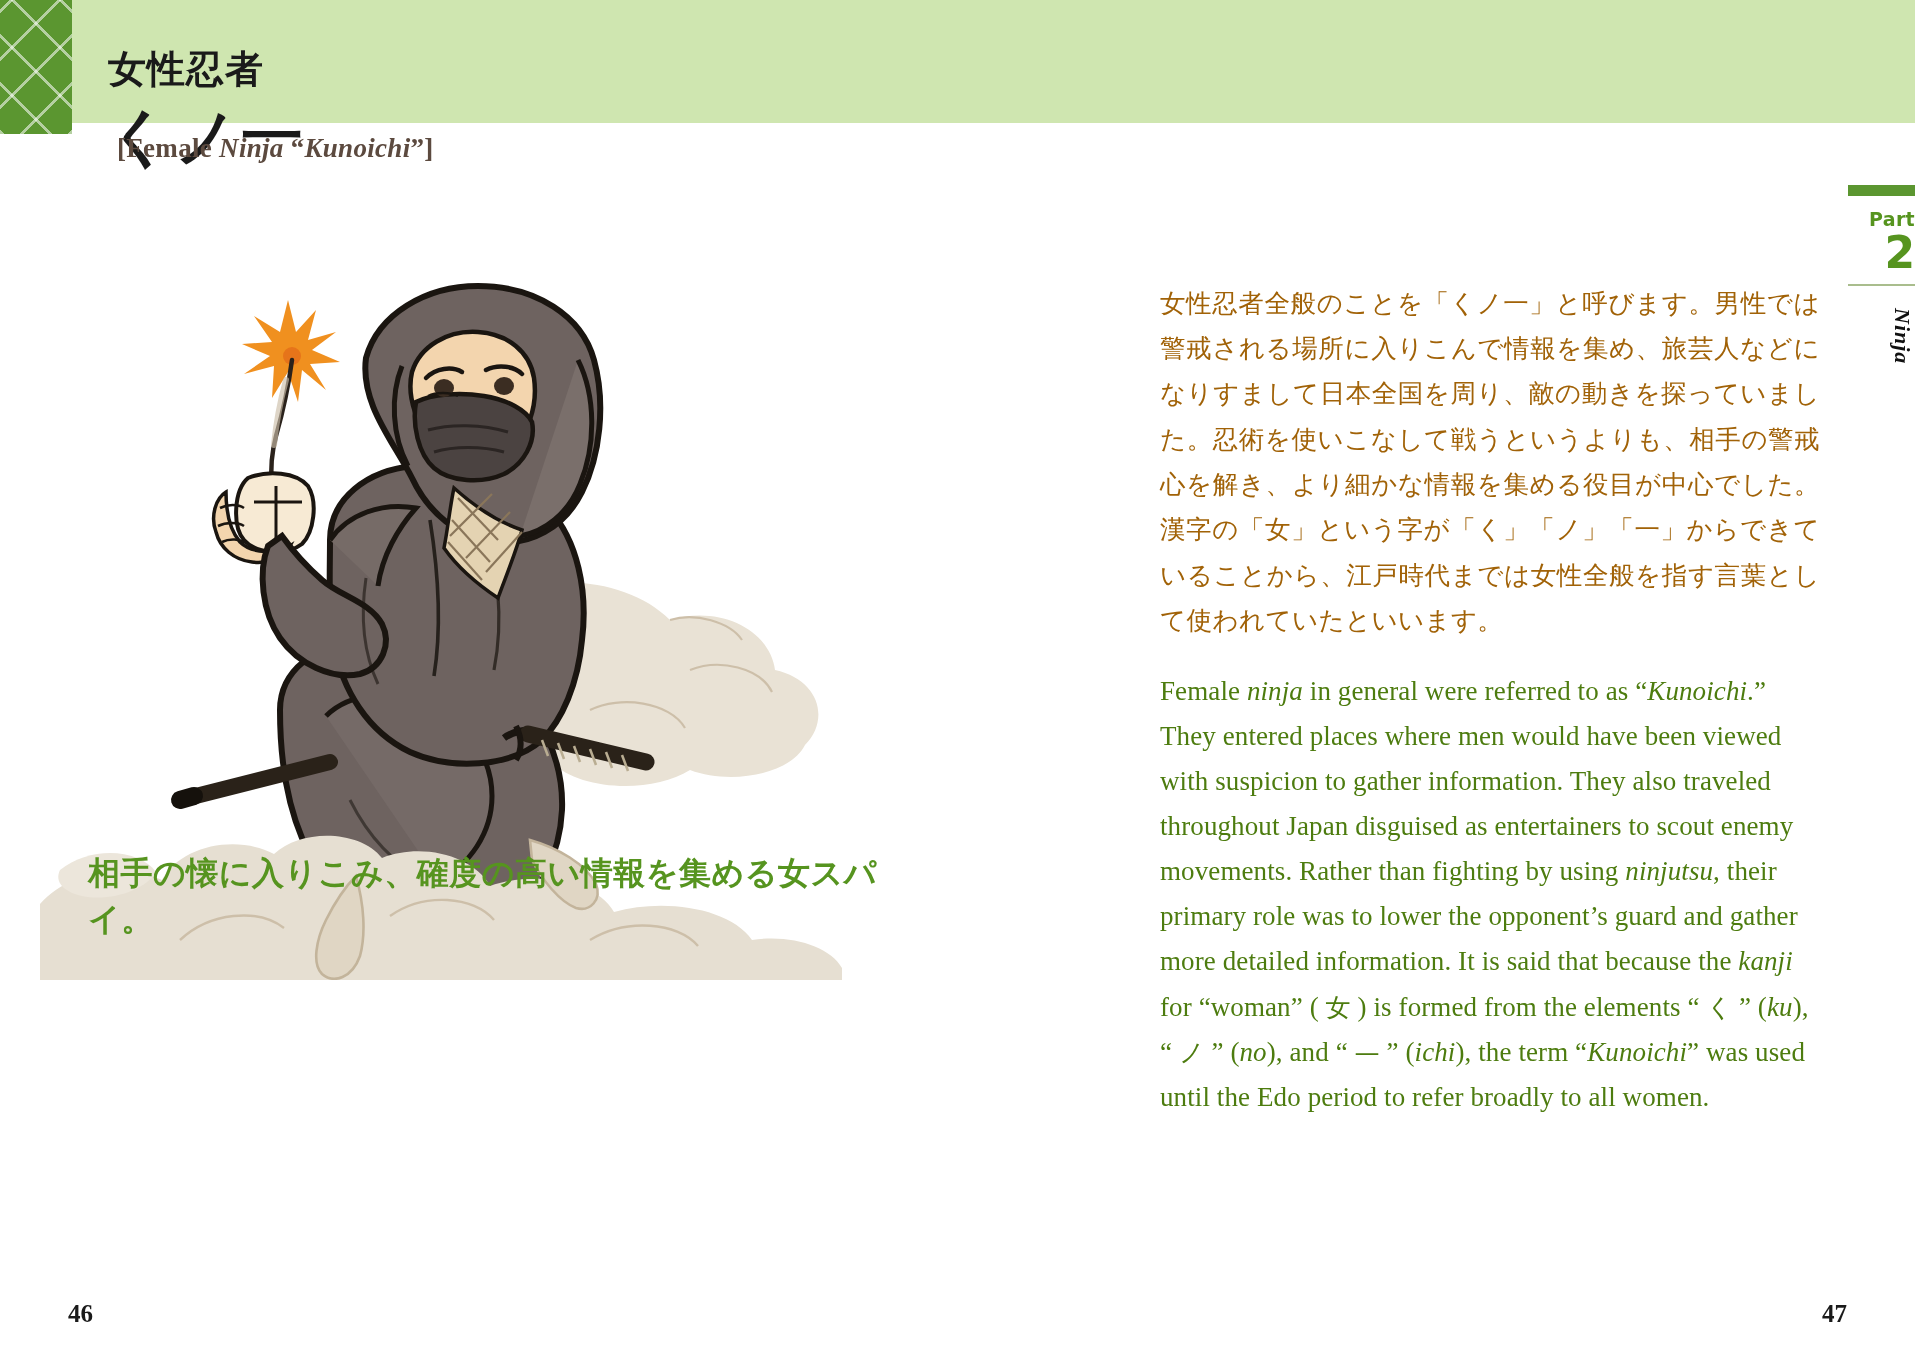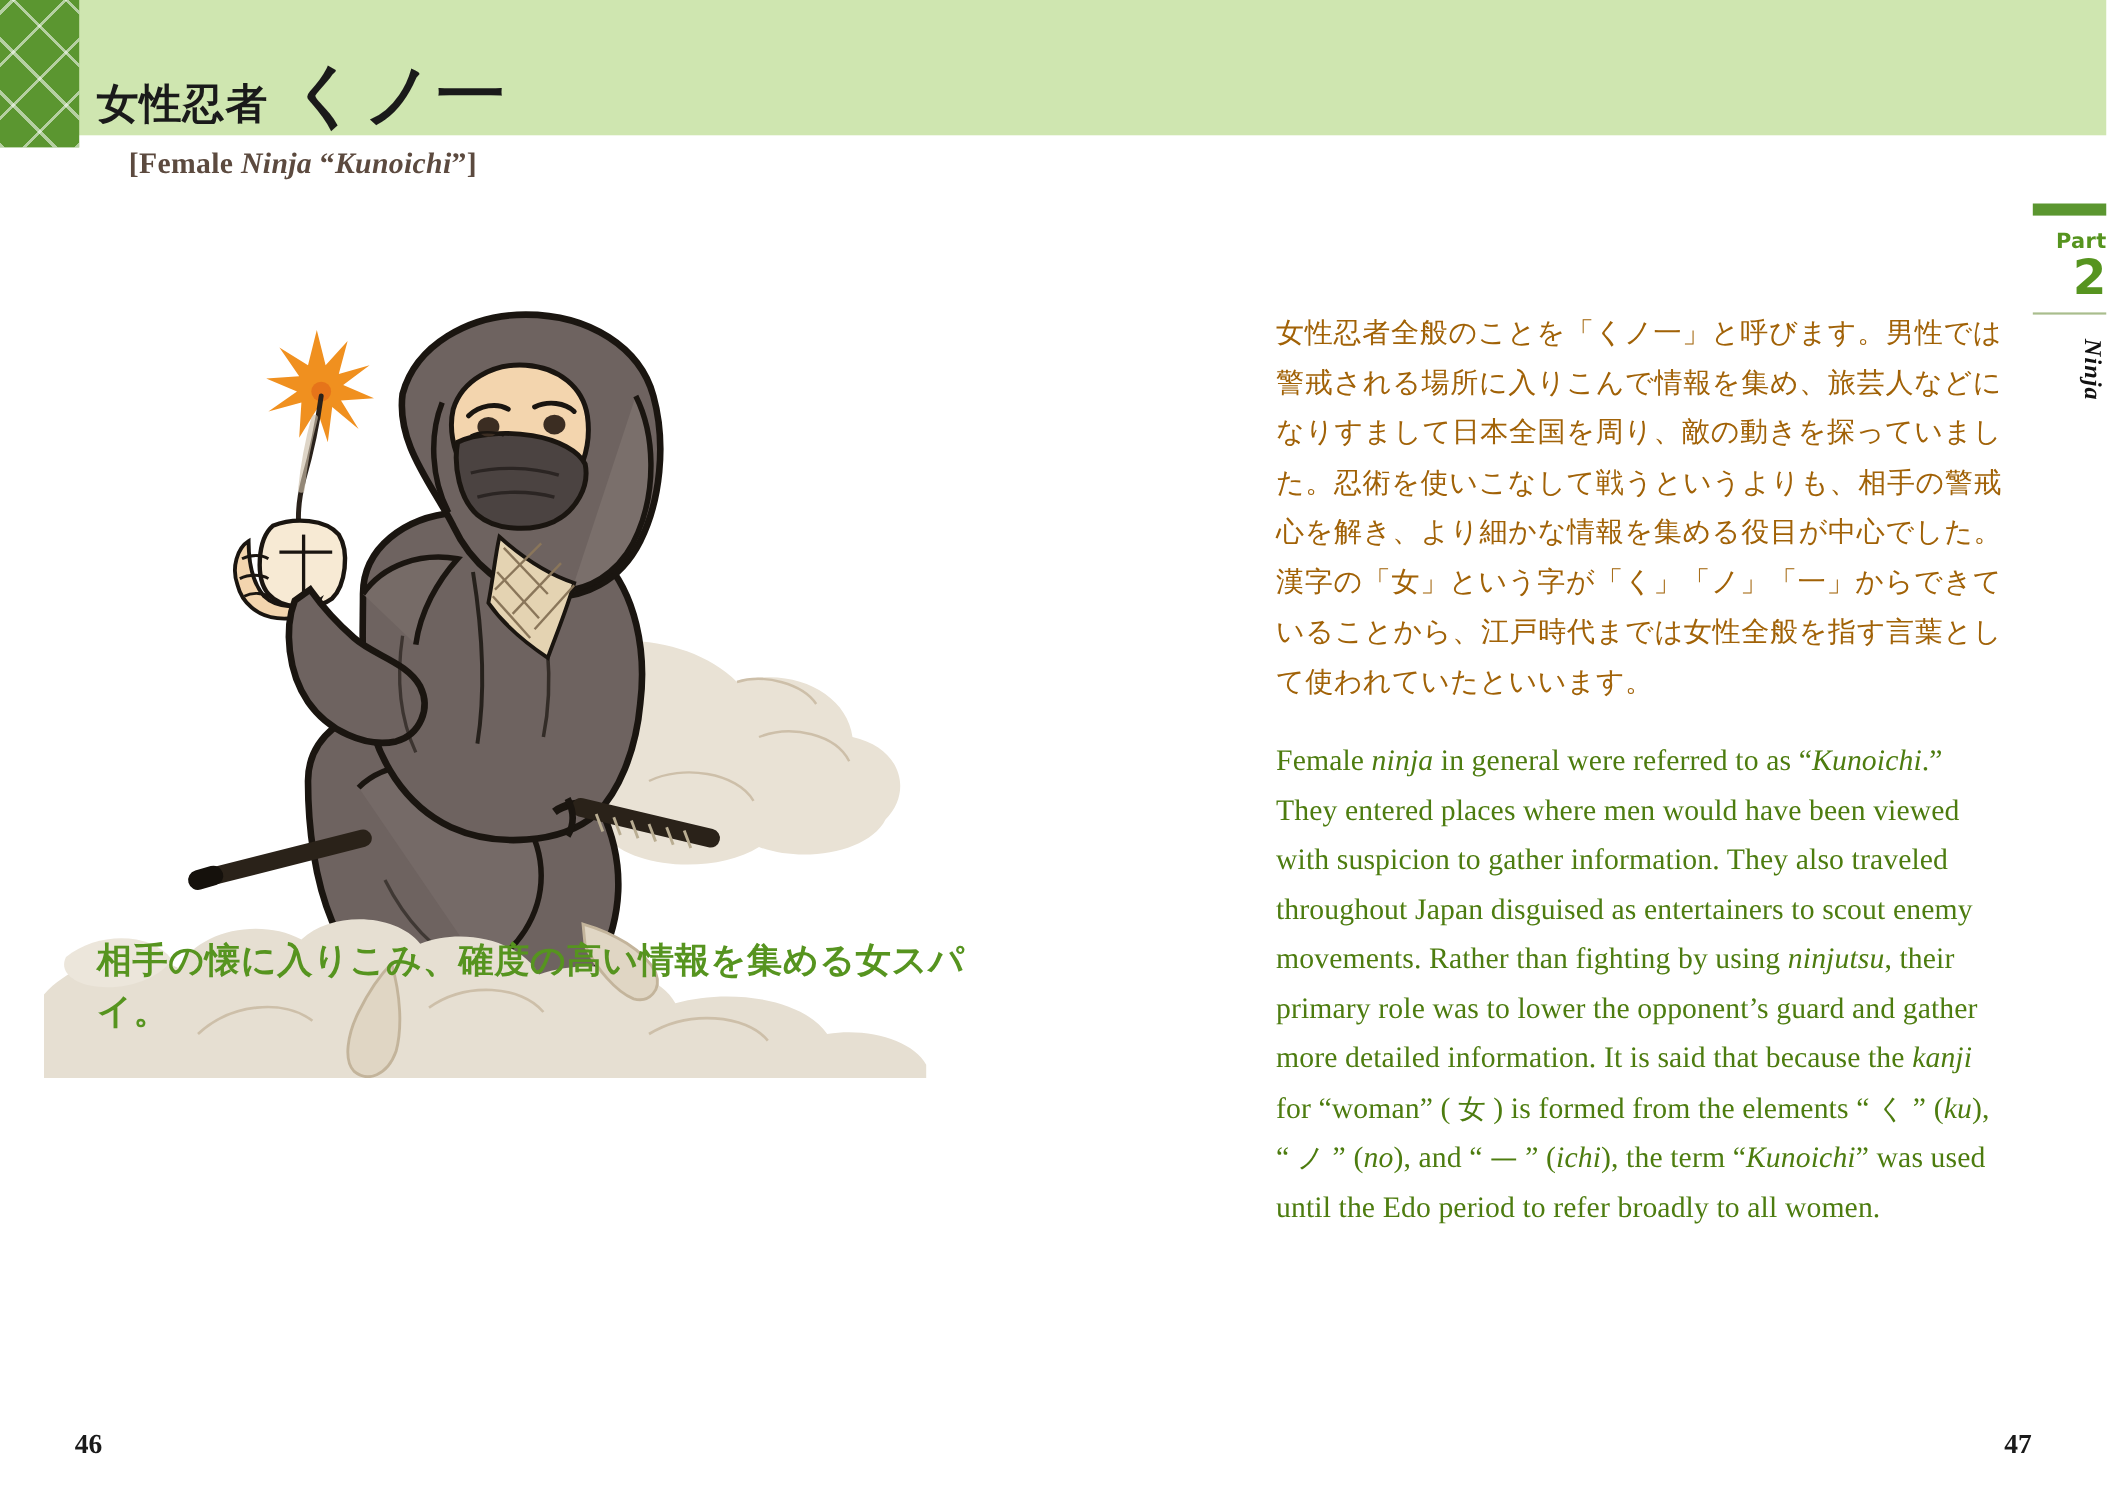--- a/index.html
+++ b/index.html
@@ -34,20 +34,21 @@
       repeating-linear-gradient(-45deg, rgba(255,255,255,0.55) 0 3px, transparent 3px 34px);
   }
   .header-title {
     position: absolute;
     left: 88px;
     top: 44px;
     display: flex;
     align-items: baseline;
     color: #1a1a1a;
     white-space: nowrap;
+    flex-direction: column;
   }
   .header-title .jp-small {
     font-family: "DejaVu Sans", sans-serif;
     font-size: 38px;
     font-weight: 700;
     letter-spacing: 1px;
   }
   .header-title .jp-big {
     font-family: Liberation Sans, sans-serif;
     font-size: 62px;

